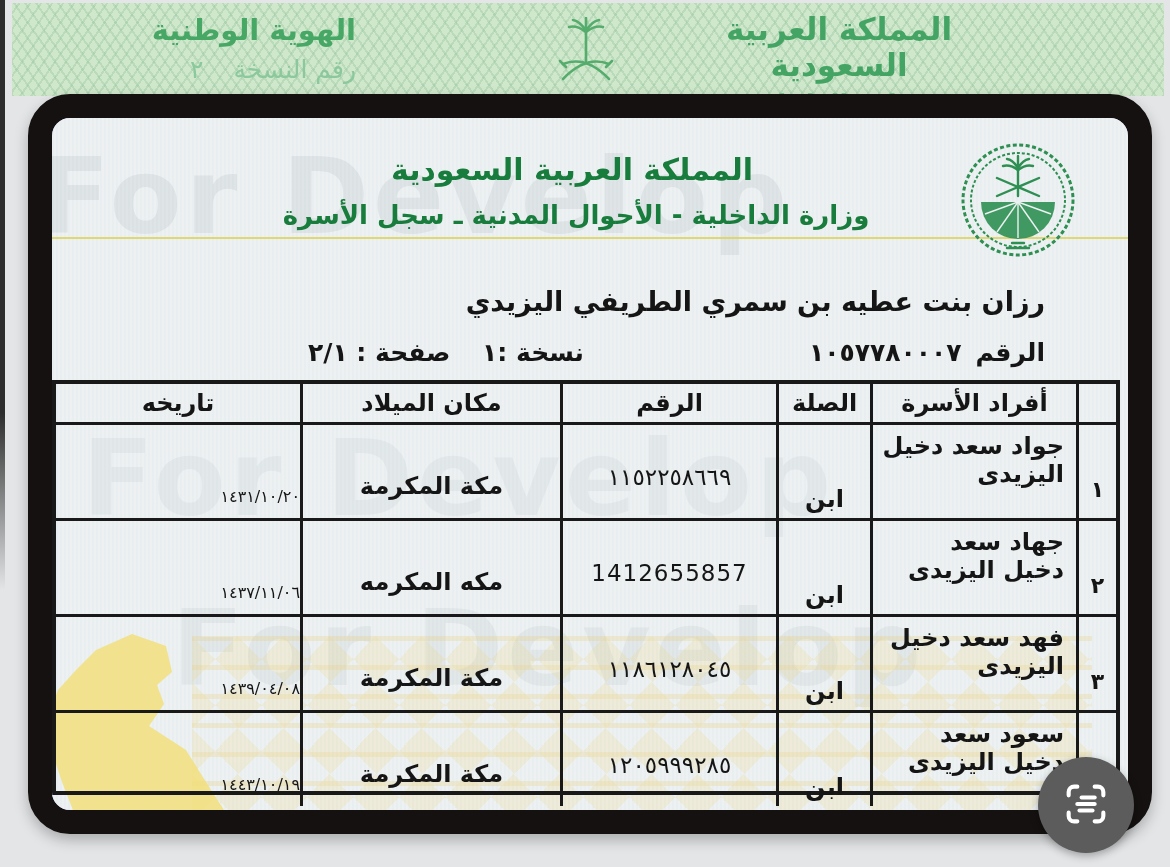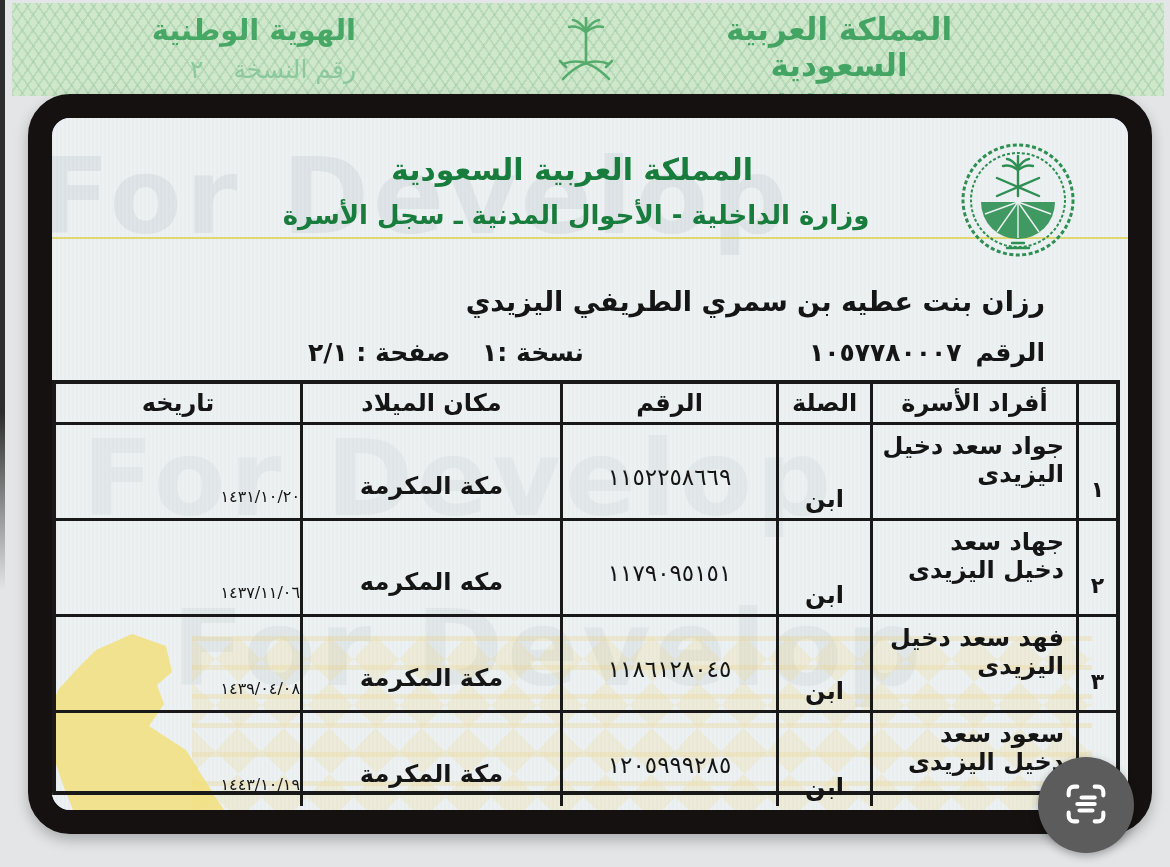--- a/index.html
+++ b/index.html
@@ -206,21 +206,21 @@
         <div class="cell c-dat">
             <span class="ltr">١٤٣١/١٠/٢٠</span>
           </div>
       </div>
 
       <div class="trow">
         <div class="cell c-idx">٢</div>
         <div class="cell c-mem">جهاد سعد دخيل اليزيدى</div>
         <div class="cell c-rel">ابن</div>
         <div class="cell c-num">
-            <span class="ltr">١١٧٩٠٩٥١٥١</span>
+            <span class="ltr">1412655857</span>
           </div>
         <div class="cell c-brt">مكه المكرمه</div>
         <div class="cell c-dat">
             <span class="ltr">١٤٣٧/١١/٠٦</span>
           </div>
       </div>
 
       <div class="trow">
         <div class="cell c-idx">٣</div>
         <div class="cell c-mem">فهد سعد دخيل اليزيدى</div>

